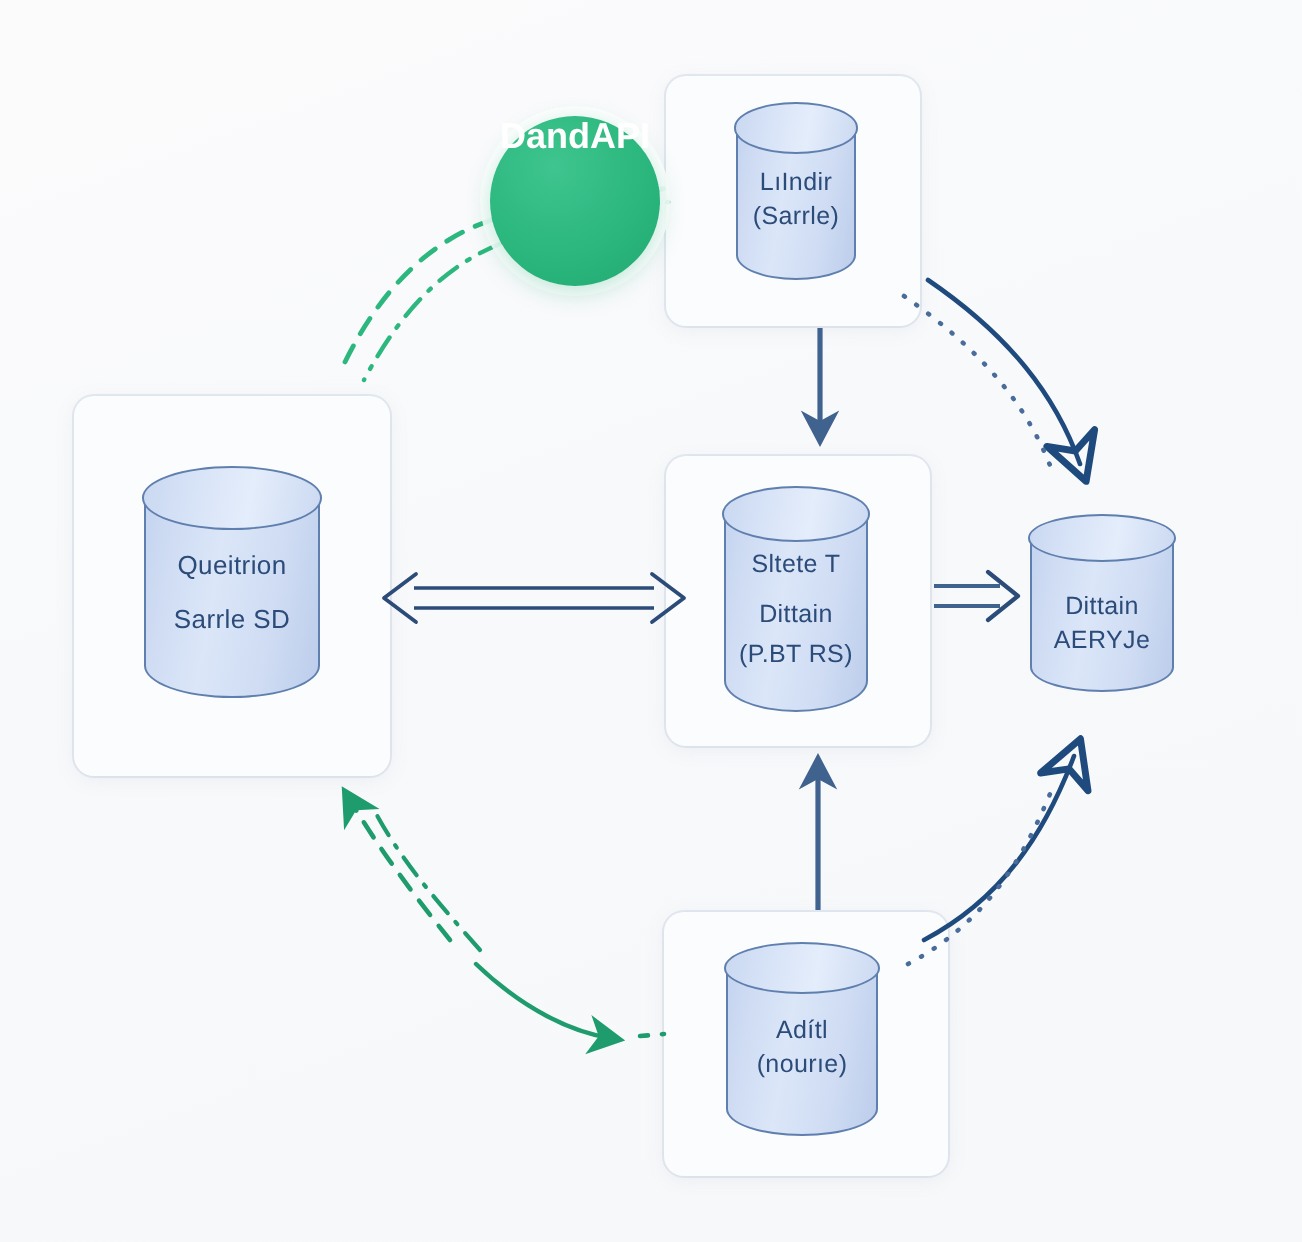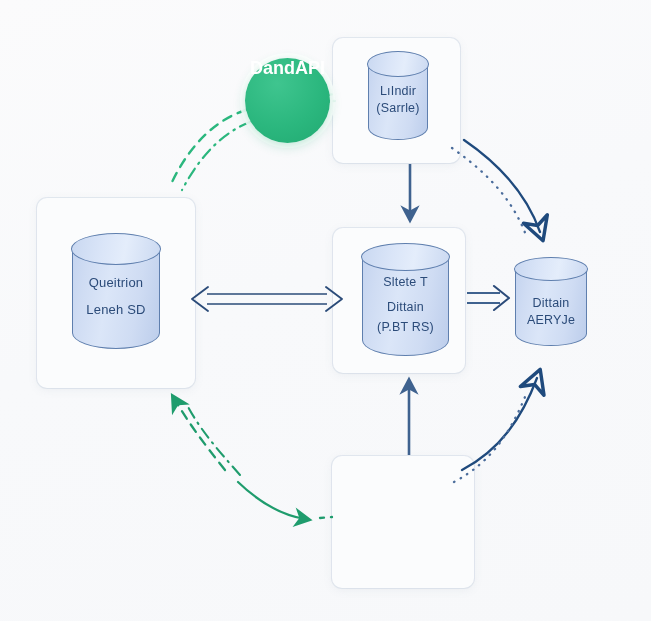--- a/index.html
+++ b/index.html
@@ -178,42 +178,50 @@
       <span class="ln">LıIndir</span>
       <span class="ln">(Sarrle)</span>
     </div>
   </div>
 
   <div class="cyl" style="left:72px; top:234px; width:88px; height:115px;">
     <div class="cyl-body"></div>
     <div class="cyl-top" style="height:32px;"></div>
     <div class="cyl-label" style="font-size:13px; margin-top:10px; line-height:2.05;">
       <span class="ln">Queitrion</span>
-      <span class="ln">Leneh SD</span>
-    </div>
-  </div>
-
-  <div class="cyl" style="left:362px; top:244px; width:87px; height:112px;">
+      <span class="ln">Sarrle SD</span>
+    </div>
+  </div>
+
+  <div class="cyl" style="left:362px; top:244px; width:72px; height:112px;">
     <div class="cyl-body"></div>
     <div class="cyl-top" style="height:28px;"></div>
     <div class="cyl-label" style="font-size:12.5px; margin-top:10px; line-height:1.55;">
       <span class="ln" style="margin-bottom:6px;">Sltete T</span>
       <span class="ln">Dittain</span>
       <span class="ln">(P.BT RS)</span>
     </div>
   </div>
 
   <div class="cyl" style="left:515px; top:258px; width:72px; height:88px;">
     <div class="cyl-body"></div>
     <div class="cyl-top" style="height:24px;"></div>
     <div class="cyl-label" style="font-size:12.5px; margin-top:19px;">
       <span class="ln">Dittain</span>
       <span class="ln">AERYJe</span>
     </div>
   </div>
 
+  <div class="cyl" style="left:363px; top:472px; width:76px; height:96px;">
+    <div class="cyl-body"></div>
+    <div class="cyl-top" style="height:26px;"></div>
+    <div class="cyl-label" style="font-size:12.5px; margin-top:8px;">
+      <span class="ln">Adítl</span>
+      <span class="ln">(nourıe)</span>
+    </div>
+  </div>
 
   <div class="api-circle" style="left:245px; top:58px; width:85px; height:85px; font-size:18px; font-weight:bold;">
     <span class="ln">Dand</span>
     <span class="ln">API</span>
   </div>
 
 </div>
 
 </body></html>

